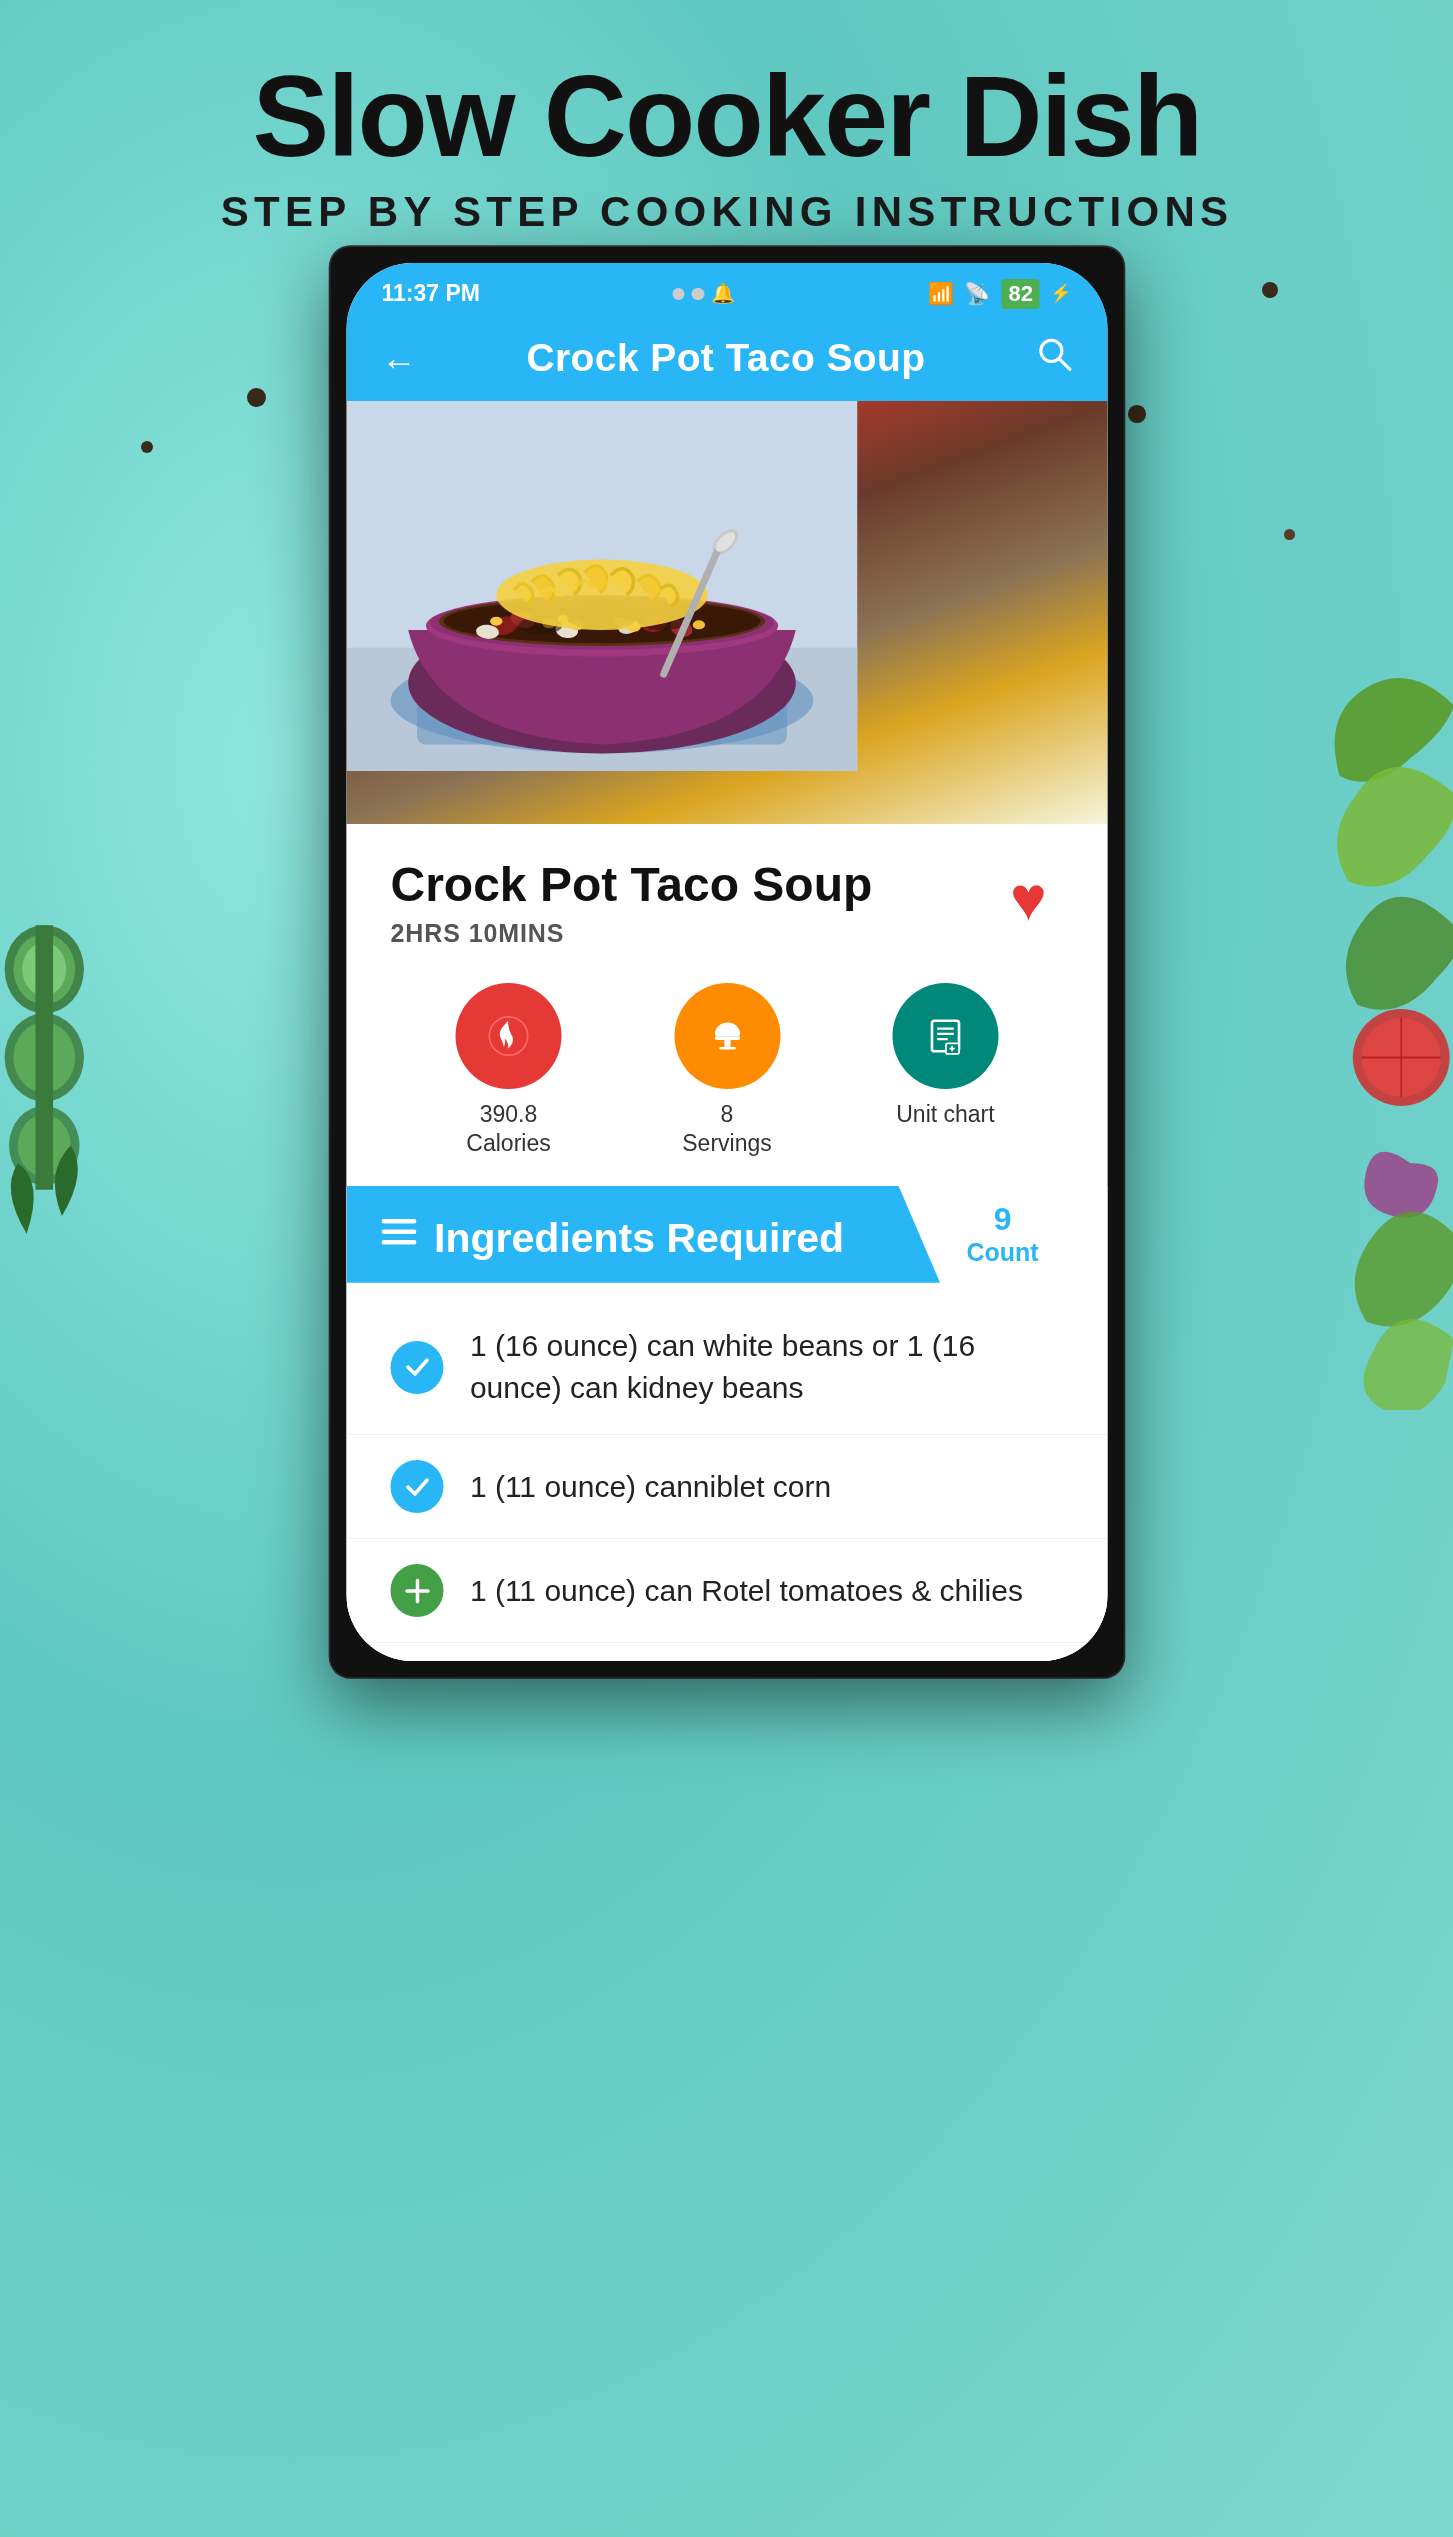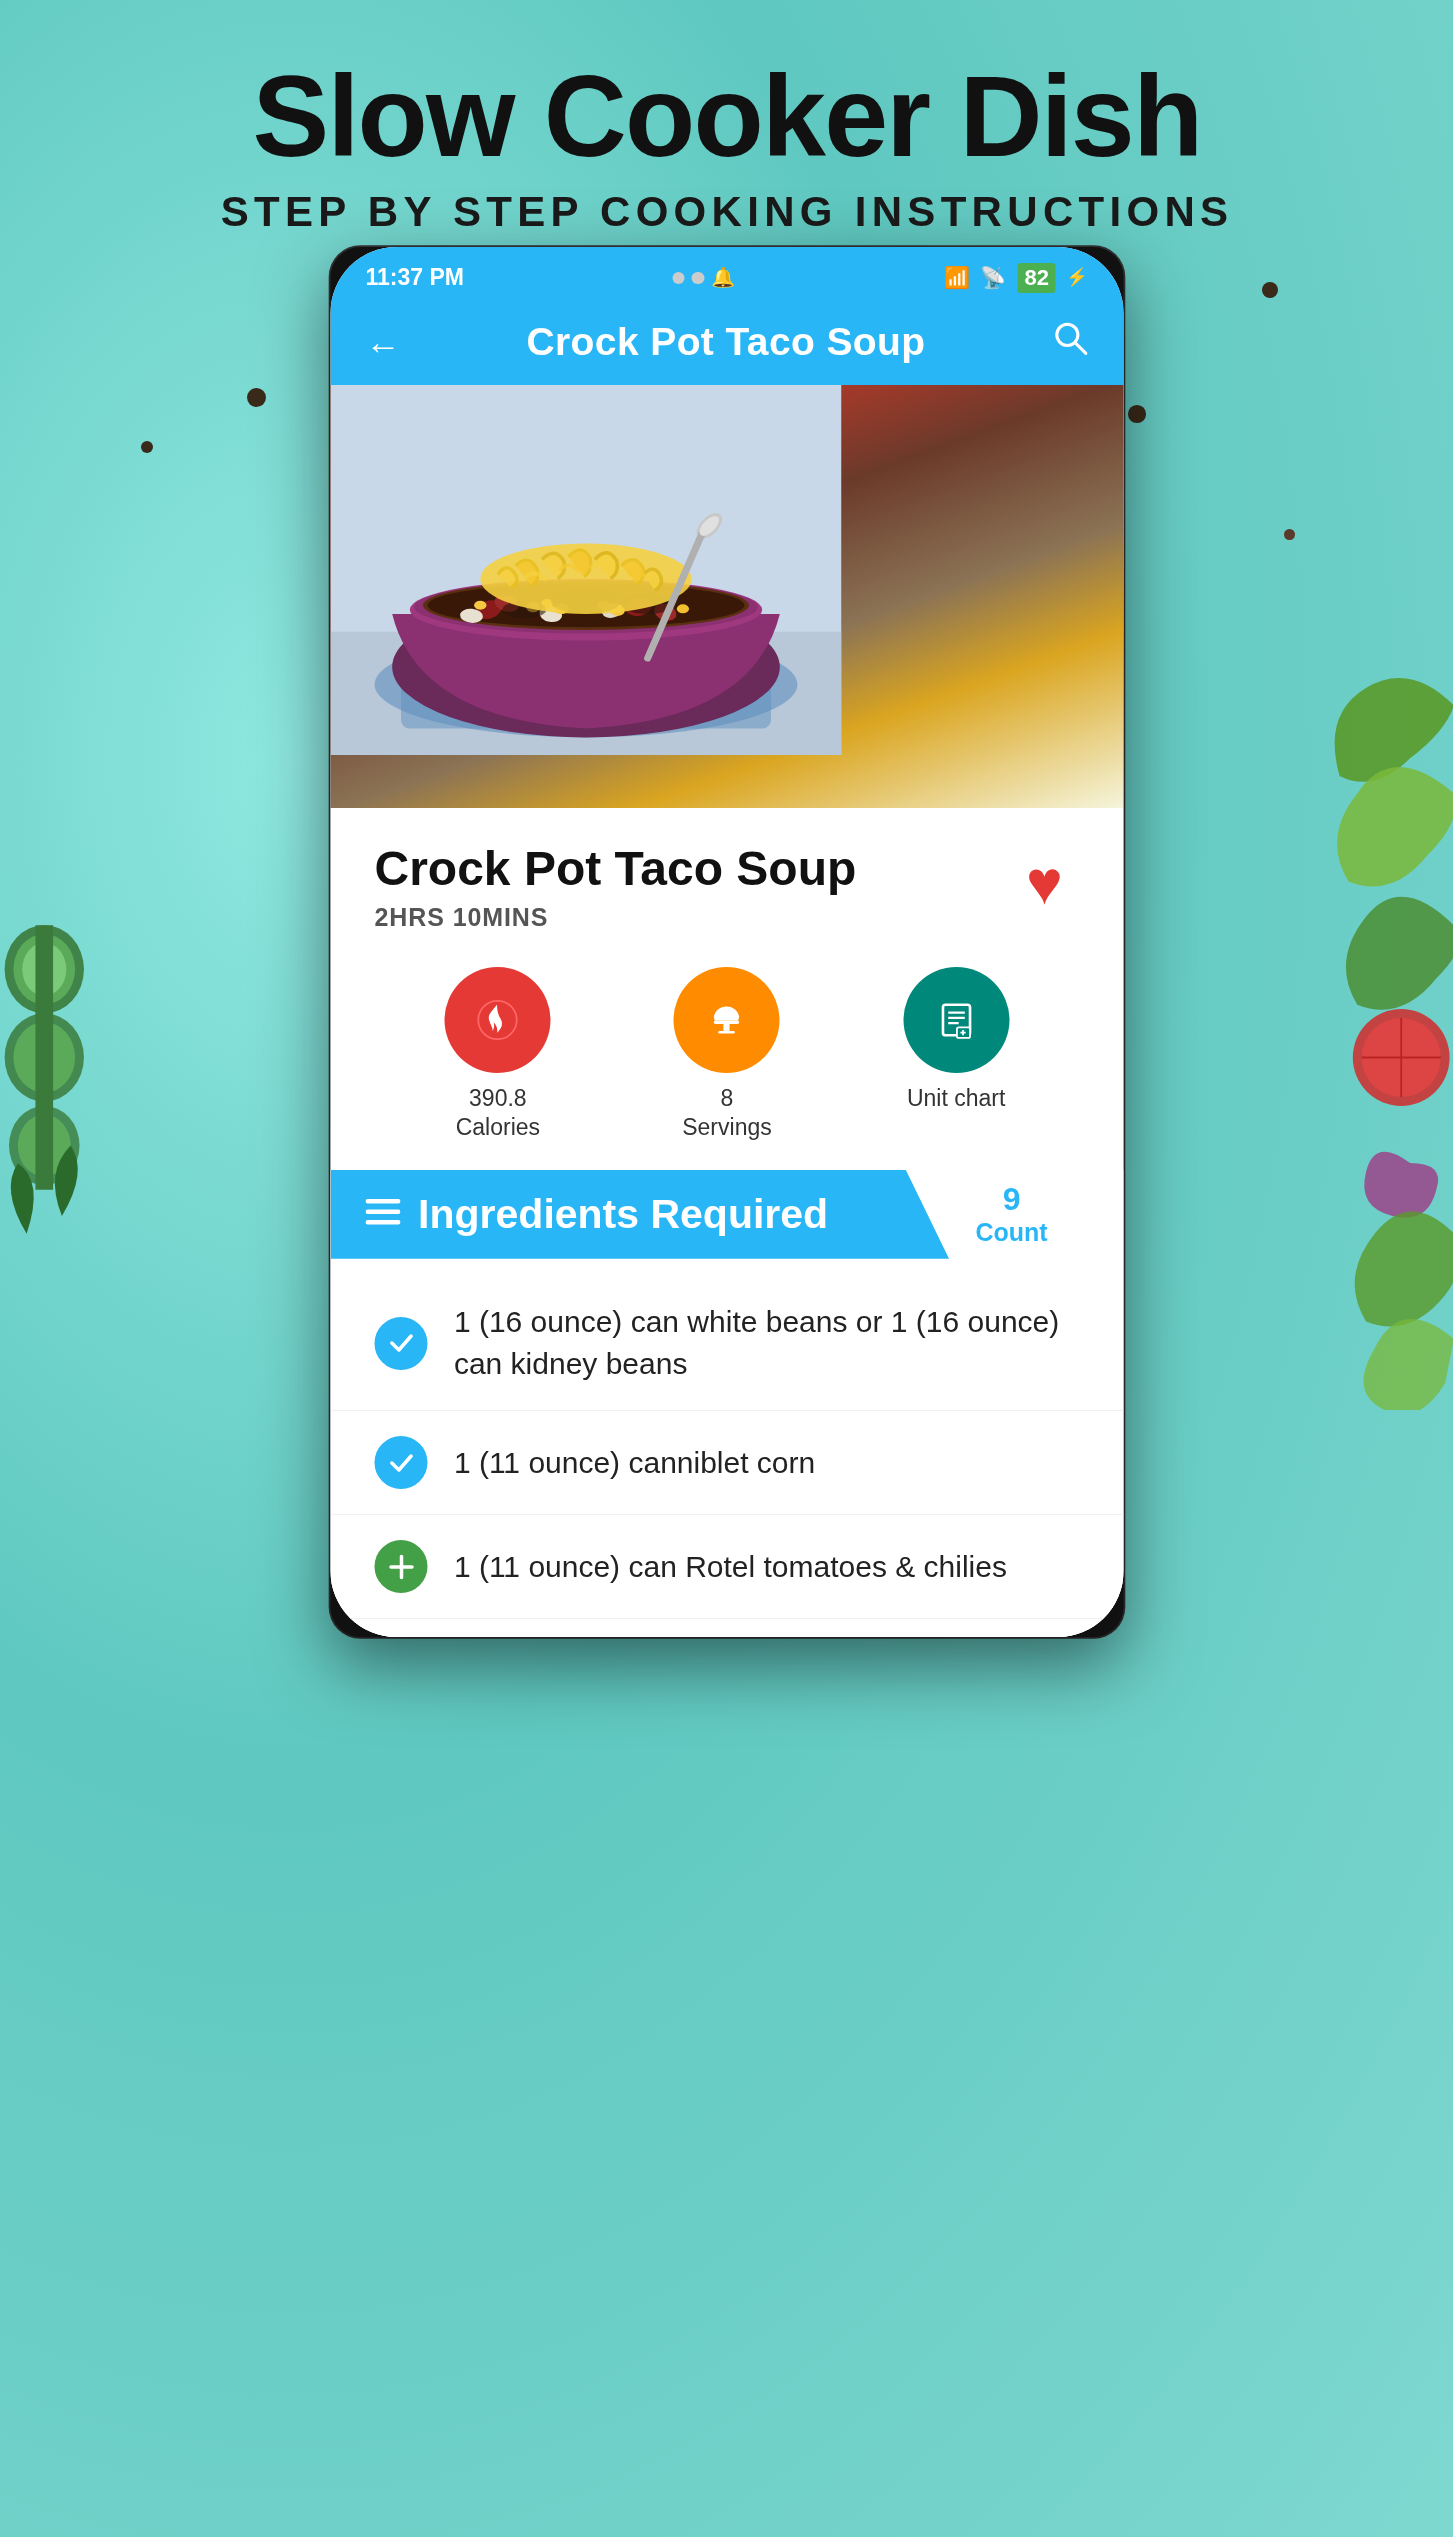--- a/index.html
+++ b/index.html
@@ -57,21 +57,22 @@
       position: absolute;
       top: 247px;
       left: 50%;
       transform: translateX(-50%);
       z-index: 20;
       width: 793px;
     }
 
     .phone-outer {
       background: #111;
-      border-radius: 30px;
+      border-radius: 20px;
+      padding: 16px;
       box-shadow: 0 26.4px 70px rgba(0,0,0,0.5), 0 0 0 1.8px #333;
       width: 793px;
     }
 
     .phone-inner {
       background: #fff;
       border-radius: 66px;
       overflow: hidden;
       width: 100%;
     }
@@ -233,20 +234,21 @@
 
     
     .ingredients-section {
       background: #fff;
     }
 
     .ingredients-title {
       font-size: 41px;
       font-weight: 700;
       color: #fff;
+      margin-top: 8px;
     }
 
     .count-number {
       font-size: 32px;
       font-weight: 700;
       color: #29b6f6;
     }
 
     .count-label {
       font-size: 25px;

